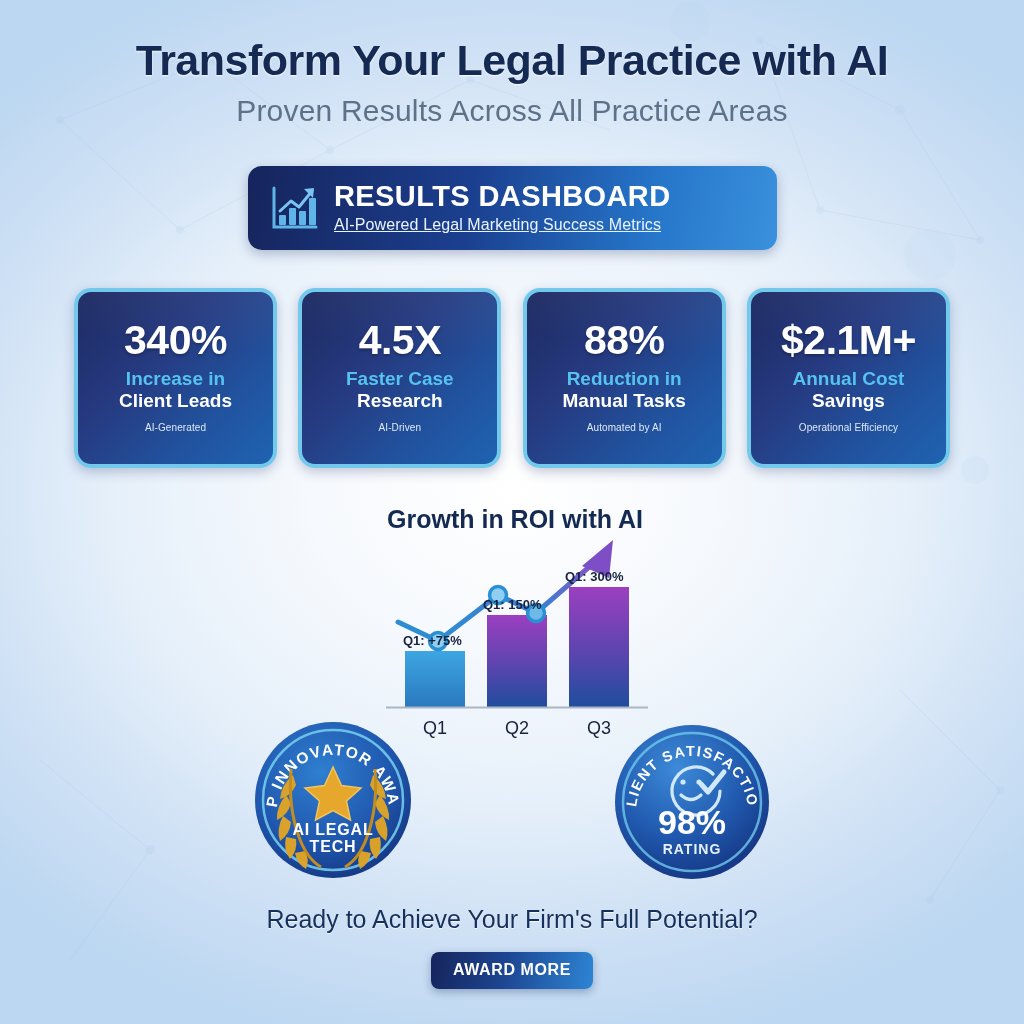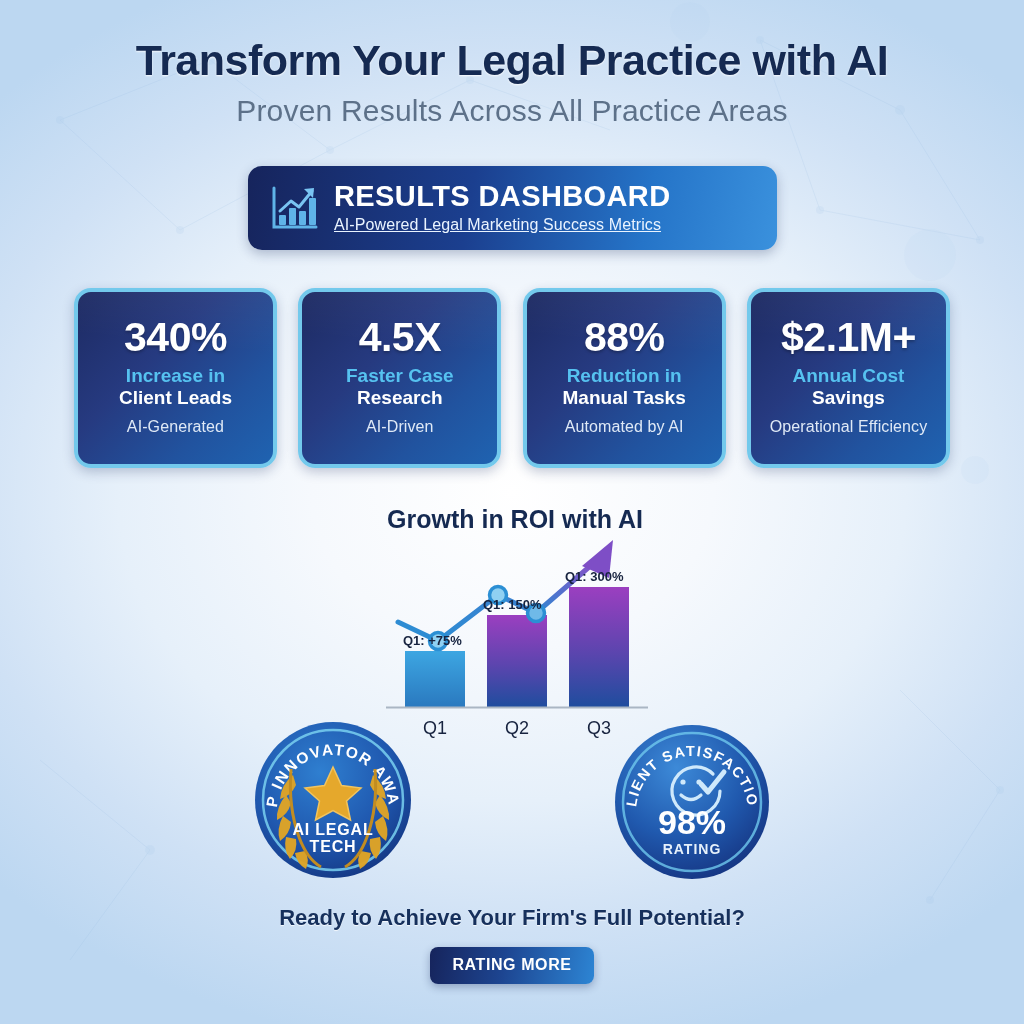--- a/index.html
+++ b/index.html
@@ -111,21 +111,21 @@
   }
   .card-l1 {
     margin-top: 6px;
     font-size: 19px; font-weight: bold; color: #56c2f0; line-height: 1.15;
   }
   .card-l2 {
     font-size: 19px; font-weight: bold; color: #ffffff; line-height: 1.2;
   }
   .card-sub {
     margin-top: 9px;
-    font-size: 16px; color: #dfe9f6; letter-spacing: .1px;
+    font-size: 10px; color: #dfe9f6; letter-spacing: .1px;
   }
 
   
   .chart-wrap {
     position: absolute;
     left: 370px; top: 505px;
     width: 290px; height: 235px;
   }
   .chart-title {
     position: absolute; top: 0; left: 0; right: 0;
@@ -138,21 +138,21 @@
   .badge-award { position: absolute; left: 249px; top: 719px; width: 168px; height: 162px; }
   .badge-sat   { position: absolute; left: 609px; top: 722px; width: 166px; height: 160px; }
 
   
   .cta {
     position: absolute;
     left: 0; right: 0; top: 903px;
     text-align: center;
   }
   .cta-l1, .cta-l2 {
-    font-size: 22px; font-weight: bold; color: #16305c; line-height: 1.34;
+    font-size: 25px; font-weight: normal; color: #16305c; line-height: 1.34;
     text-shadow: 0 1px 1px rgba(255,255,255,.8);
   }
   .cta-btn {
     display: inline-block;
     margin-top: 15px;
     padding: 9px 22px 10px;
     border-radius: 8px;
     background: linear-gradient(100deg, #16245c 0%, #1d4591 45%, #2d85d4 100%);
     color: #ffffff;
     font-size: 16px; font-weight: bold; letter-spacing: .6px;
@@ -378,16 +378,16 @@
       <path d="M72 73 q10 9 20 0"></path>
       <path d="M92 62 L99 70 L115 50" stroke-width="5"></path>
     </g>
 
     <text x="83" y="112" text-anchor="middle" font-family="Liberation Sans, sans-serif" font-size="34" font-weight="bold" fill="#ffffff">98%</text>
     <text x="83" y="132" text-anchor="middle" font-family="Liberation Sans, sans-serif" font-size="14" font-weight="bold" fill="#e6f1fb" letter-spacing="1">RATING</text>
   </svg>
 
   <div class="cta">
     <div class="cta-l1">Ready to Achieve Your Firm's Full Potential?</div>
-    <button class="cta-btn">RATING MORE</button>
+    <button class="cta-btn">AWARD MORE</button>
   </div>
 
 </div>
 
 </body></html>

